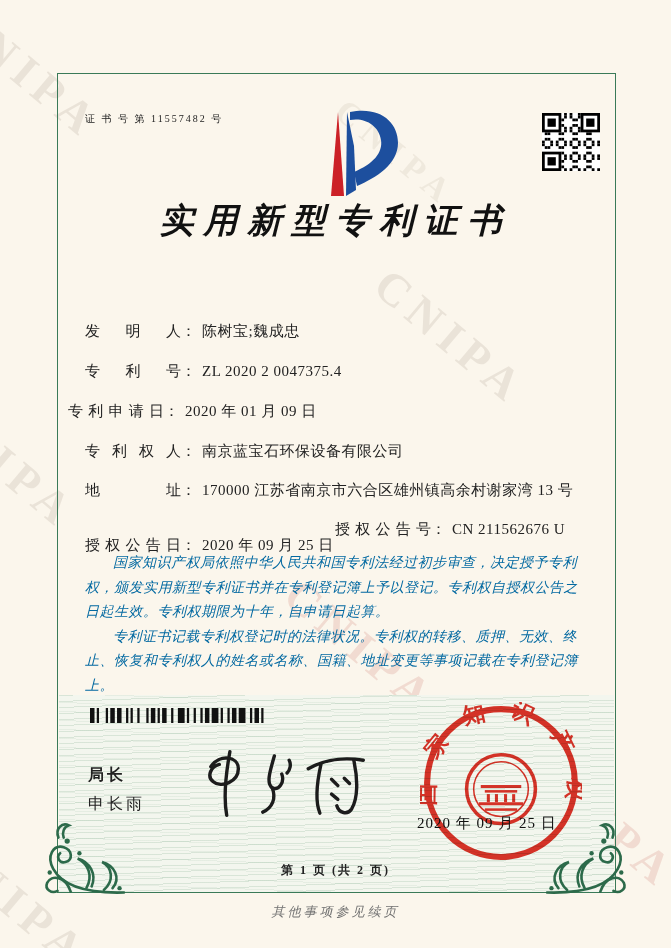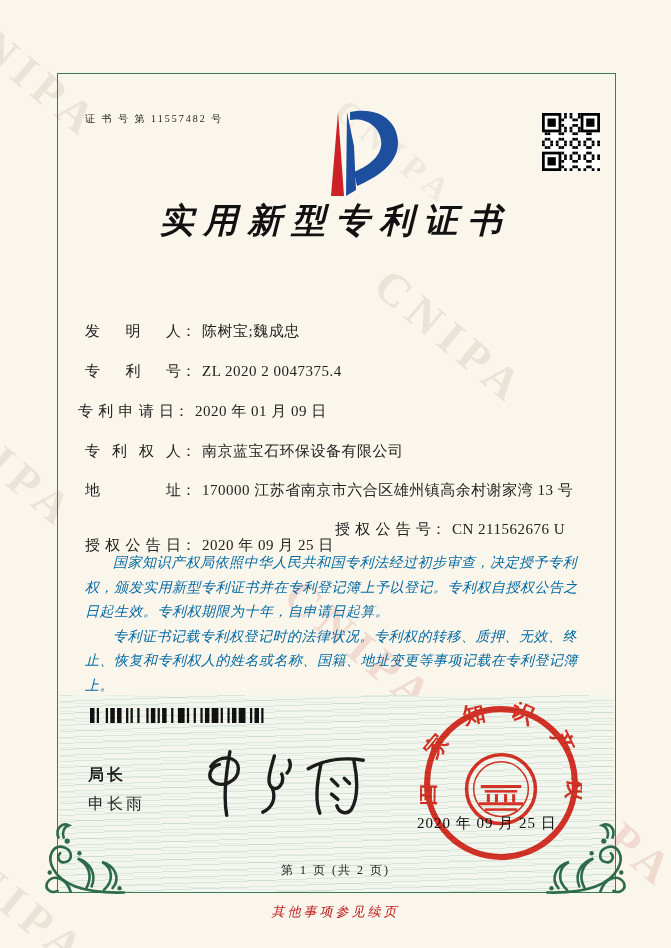--- a/index.html
+++ b/index.html
@@ -42,23 +42,23 @@
   
   .barcode{position:absolute;left:90px;top:708px;width:178px;height:15px;z-index:4;}
   .officer-title{position:absolute;left:88px;top:765px;font-size:16px;letter-spacing:3px;z-index:4;font-weight:bold;}
   .officer-name{position:absolute;left:88px;top:794px;font-size:16px;letter-spacing:3px;z-index:4;}
   .signature{position:absolute;left:196px;top:742px;width:180px;height:82px;z-index:4;}
   .seal{position:absolute;left:420px;top:702px;width:162px;height:162px;z-index:4;
         mix-blend-mode:multiply;opacity:0.93;}
   .issue-date{position:absolute;left:417px;top:814px;font-size:15px;letter-spacing:1px;
               color:#101010;z-index:5;white-space:nowrap;}
   .page-info{position:absolute;left:0;top:862px;width:671px;text-align:center;font-size:12px;
-             letter-spacing:2px;z-index:4;}
+             letter-spacing:2px;z-index:4;font-weight:bold;}
   .footer-note{position:absolute;left:0;top:903px;width:671px;text-align:center;font-size:13px;
-               letter-spacing:3px;font-style:italic;color:#b91c1c;z-index:4;}
+               letter-spacing:3px;font-style:italic;color:#737373;z-index:4;}
 </style>
 </head>
 <body>
 
 <div class="page">
 
   <div class="wm" style="left:-28px;top:-8px;">CNIPA</div>
   <div class="wm small" style="left:352px;top:92px;">CNIPA</div>
   <div class="wm" style="left:398px;top:258px;">CNIPA</div>
   <div class="wm" style="left:-52px;top:382px;">CNIPA</div>
@@ -226,21 +226,21 @@
     </svg>
 
   <div class="title">实用新型专利证书</div>
 
   <div class="field" style="left:85px;top:322px;">
     <span class="field-label">发明人</span><span class="field-colon">：</span><span class="field-value">陈树宝;魏成忠</span>
   </div>
   <div class="field" style="left:85px;top:362px;">
     <span class="field-label">专利号</span><span class="field-colon">：</span><span class="field-value">ZL 2020 2 0047375.4</span>
   </div>
-  <div class="field" style="left:78px;top:402px;">
+  <div class="field" style="left:68px;top:402px;">
     <span class="field-label">专利申请日</span><span class="field-colon">：</span><span class="field-value">2020 年 01 月 09 日</span>
   </div>
   <div class="field" style="left:85px;top:442px;">
     <span class="field-label">专利权人</span><span class="field-colon">：</span><span class="field-value">南京蓝宝石环保设备有限公司</span>
   </div>
   <div class="field" style="left:85px;top:481px;">
     <span class="field-label">地址</span><span class="field-colon">：</span><span class="field-value">170000 江苏省南京市六合区雄州镇高余村谢家湾 13 号</span>
   </div>
   <div class="field" style="left:85px;top:520px;margin-top:16px;">
     <span class="field-label">授权公告日</span><span class="field-colon">：</span><span class="field-value">2020 年 09 月 25 日</span>

